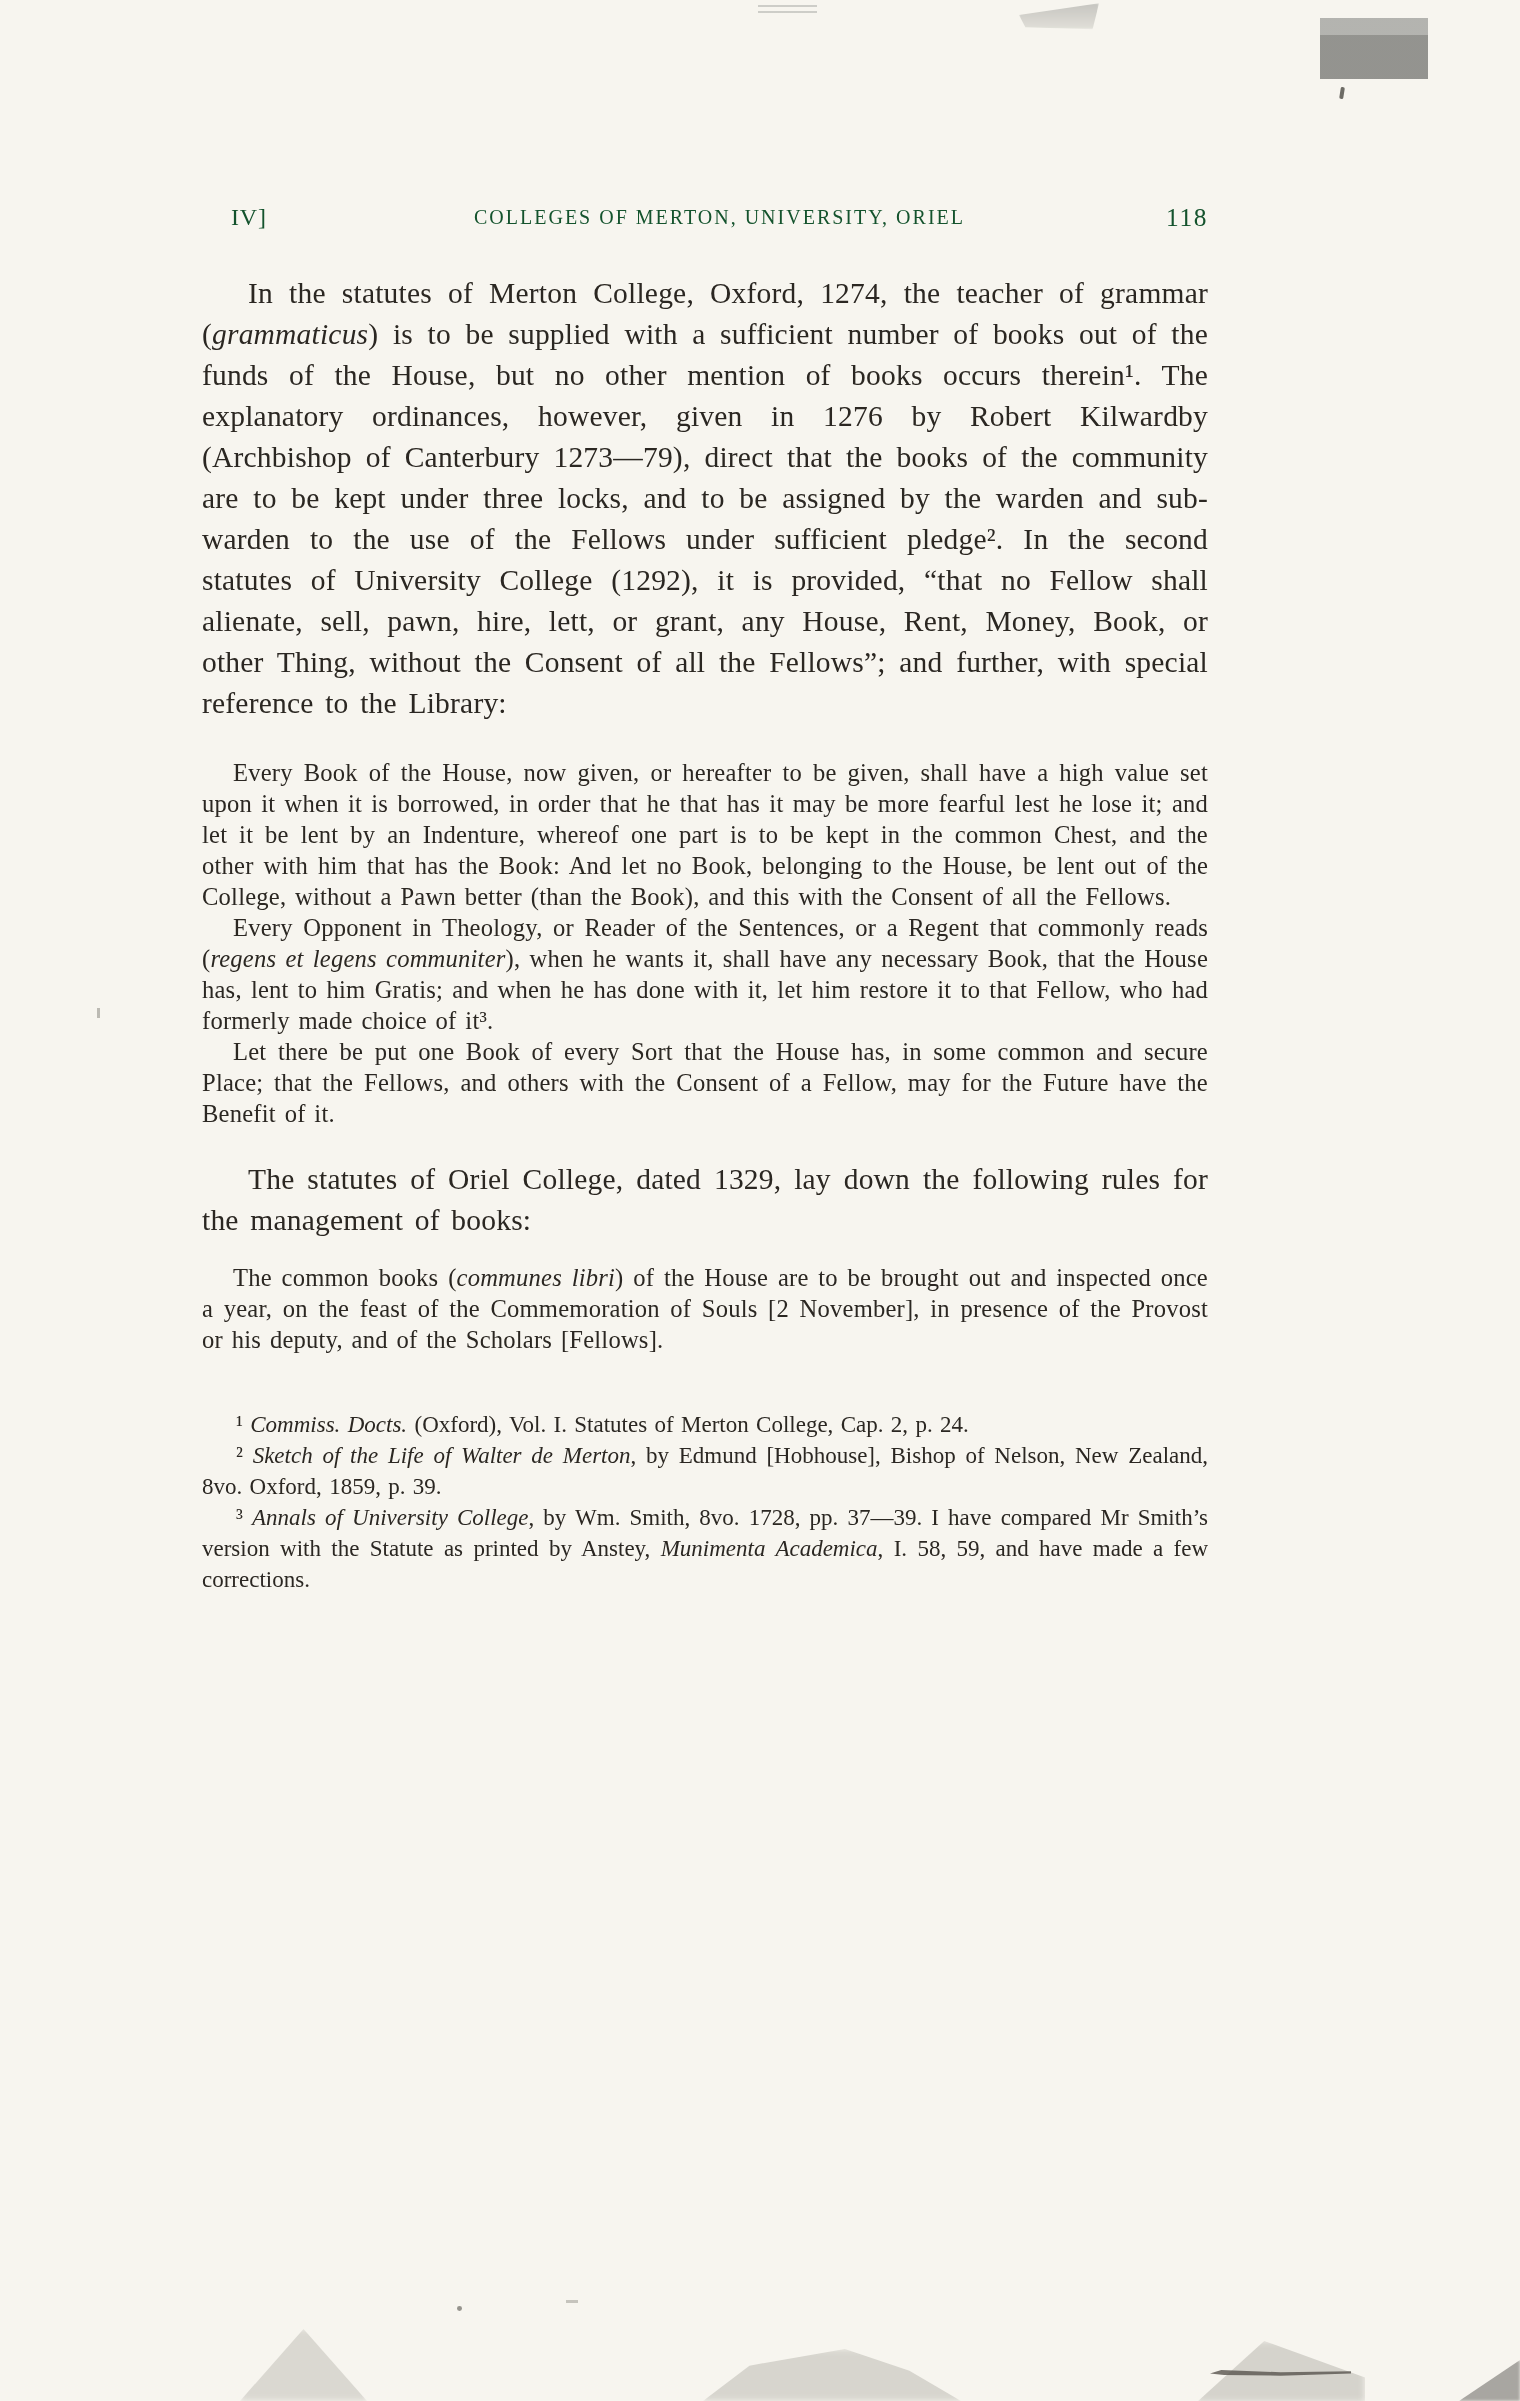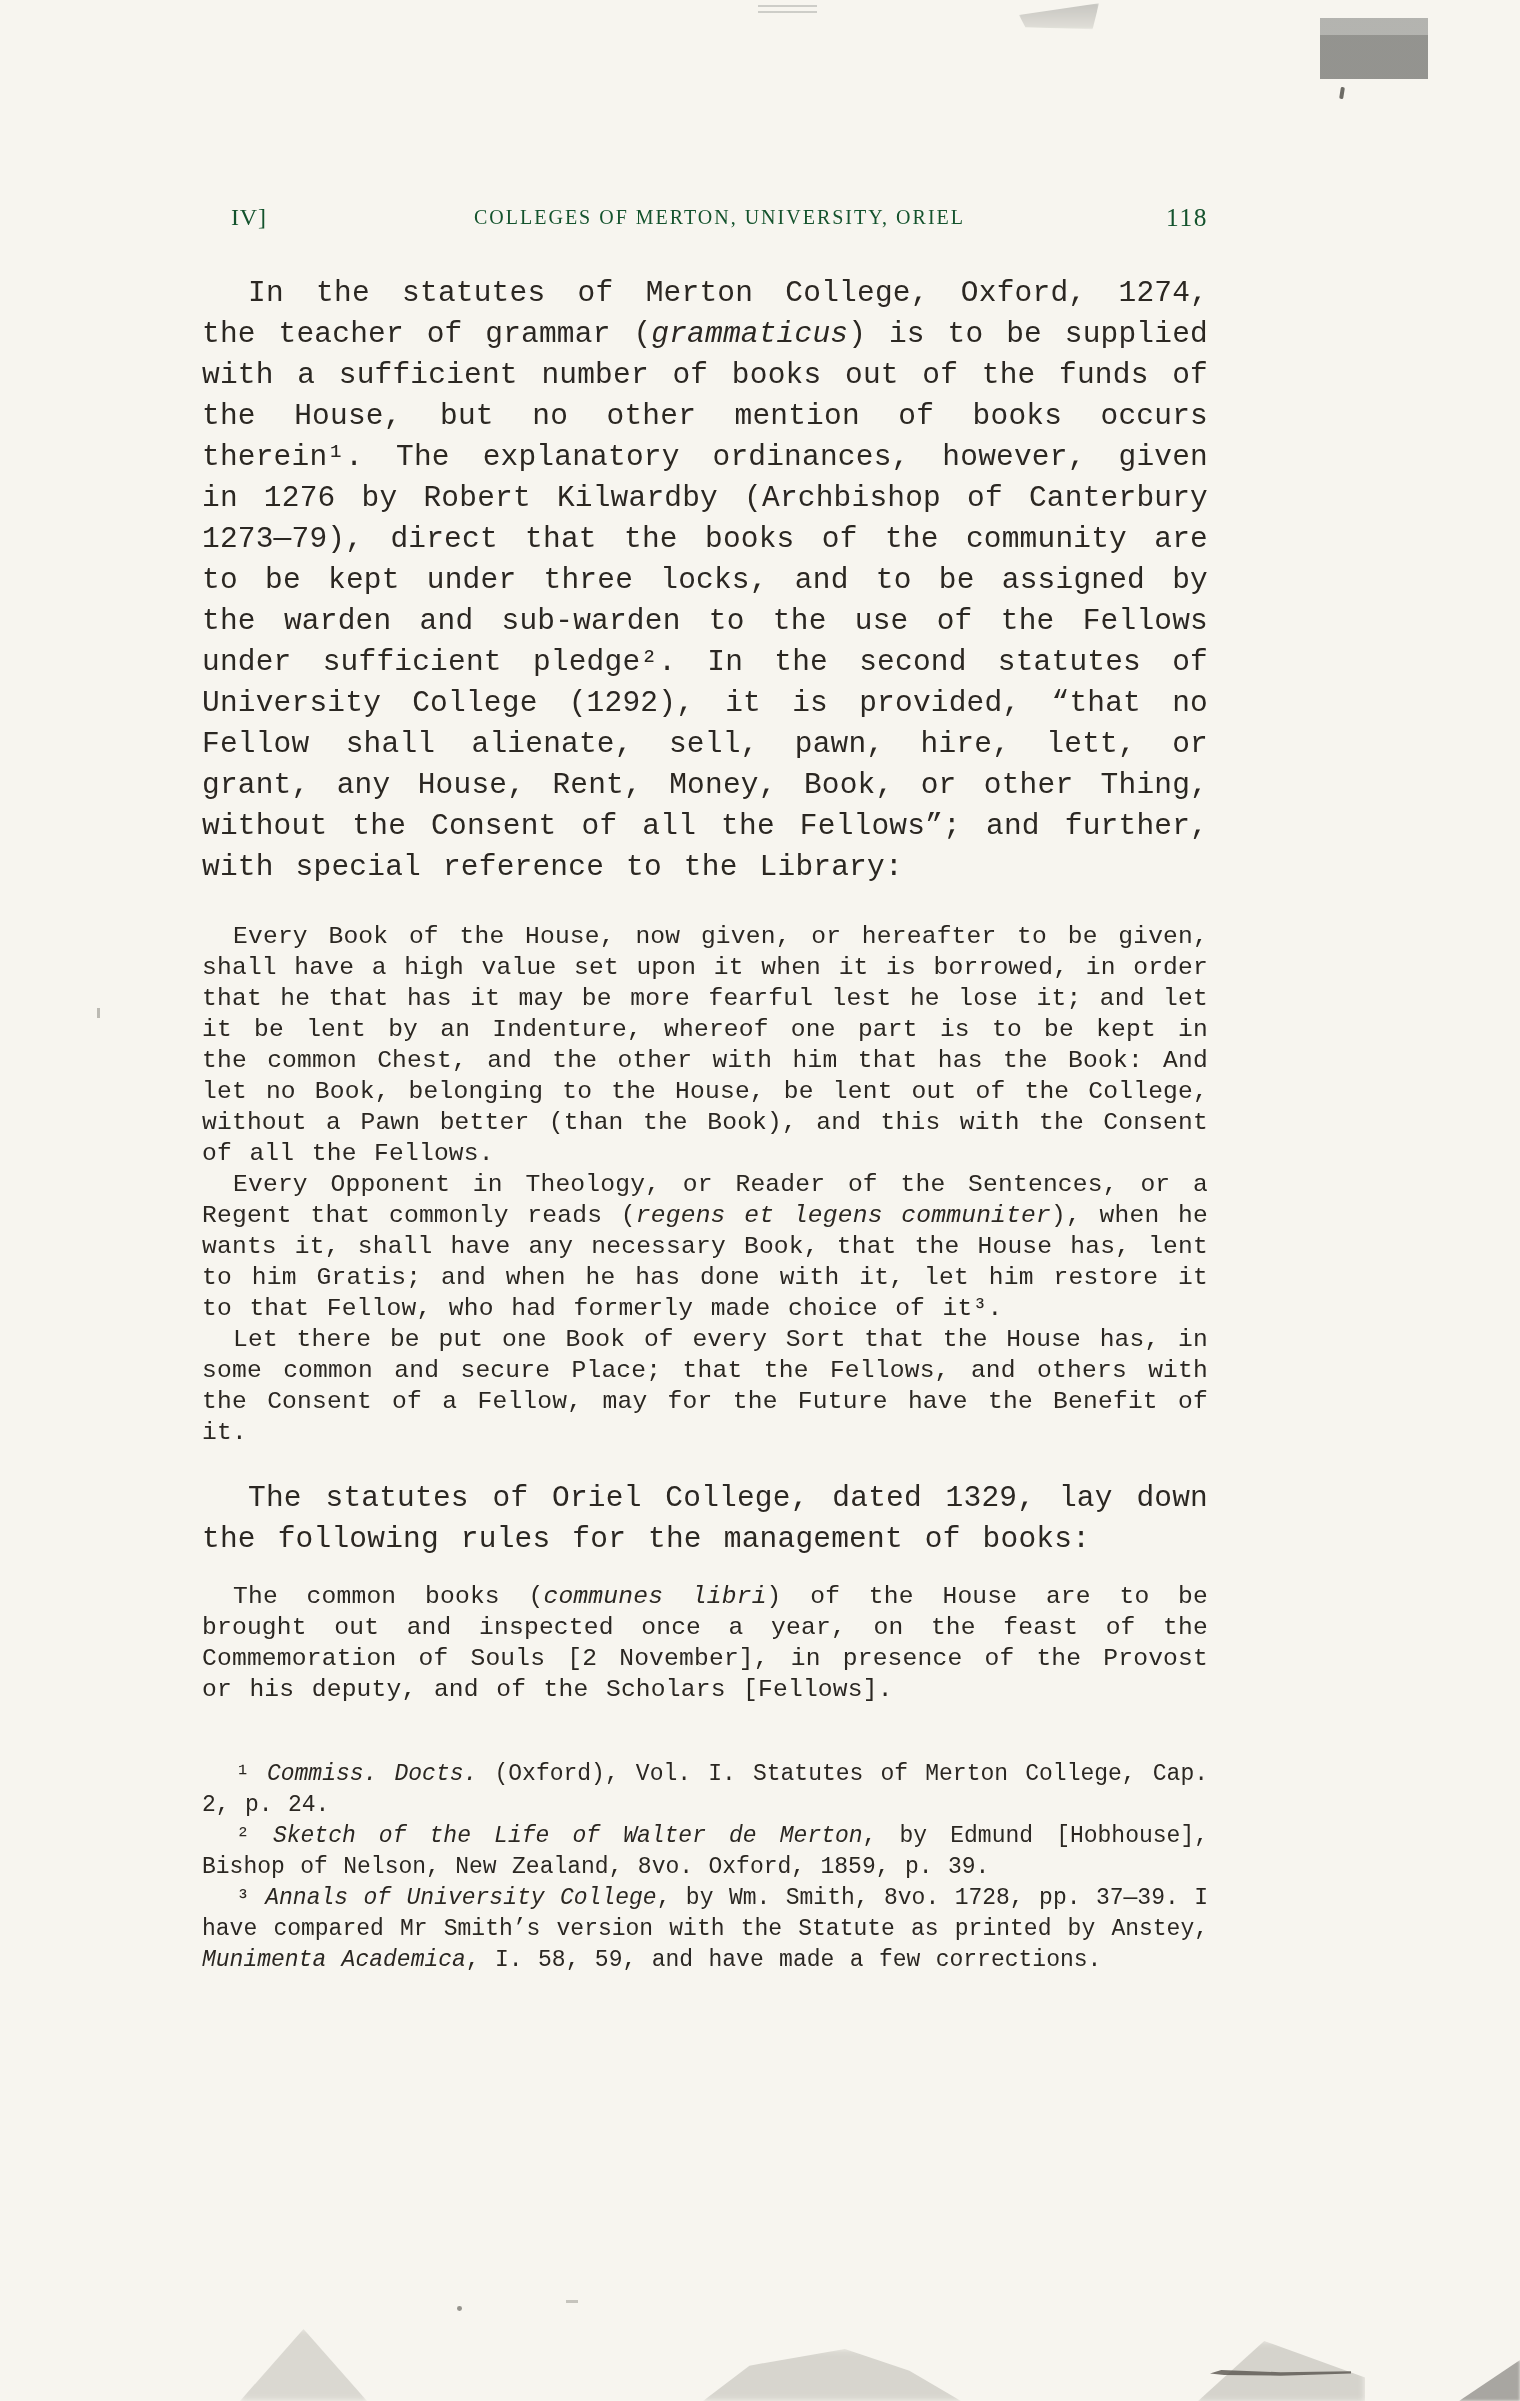--- a/index.html
+++ b/index.html
@@ -31,21 +31,21 @@
   }
   .page-header .pagenum{width:148px;text-align:right;font-size:25.4px;letter-spacing:1.6px;}
   .body-text{
     font-size:29.5px;
     line-height:41px;
     text-align:justify;
     word-spacing:4.1px;
     letter-spacing:0.2px;
     margin:0;
   }
-  p{margin:0;font-family:Liberation Mono, monospace;}
+  p{margin:0;}
   .first-para{margin-top:41px;}
   .indent{text-indent:46px;}
   .quote-group{margin-top:33px;}
   .quote-group-2{margin-top:21px;}
   .quote{
     font-size:24.6px;
     line-height:31px;
     text-align:justify;
     word-spacing:2.5px;
     letter-spacing:0.2px;

